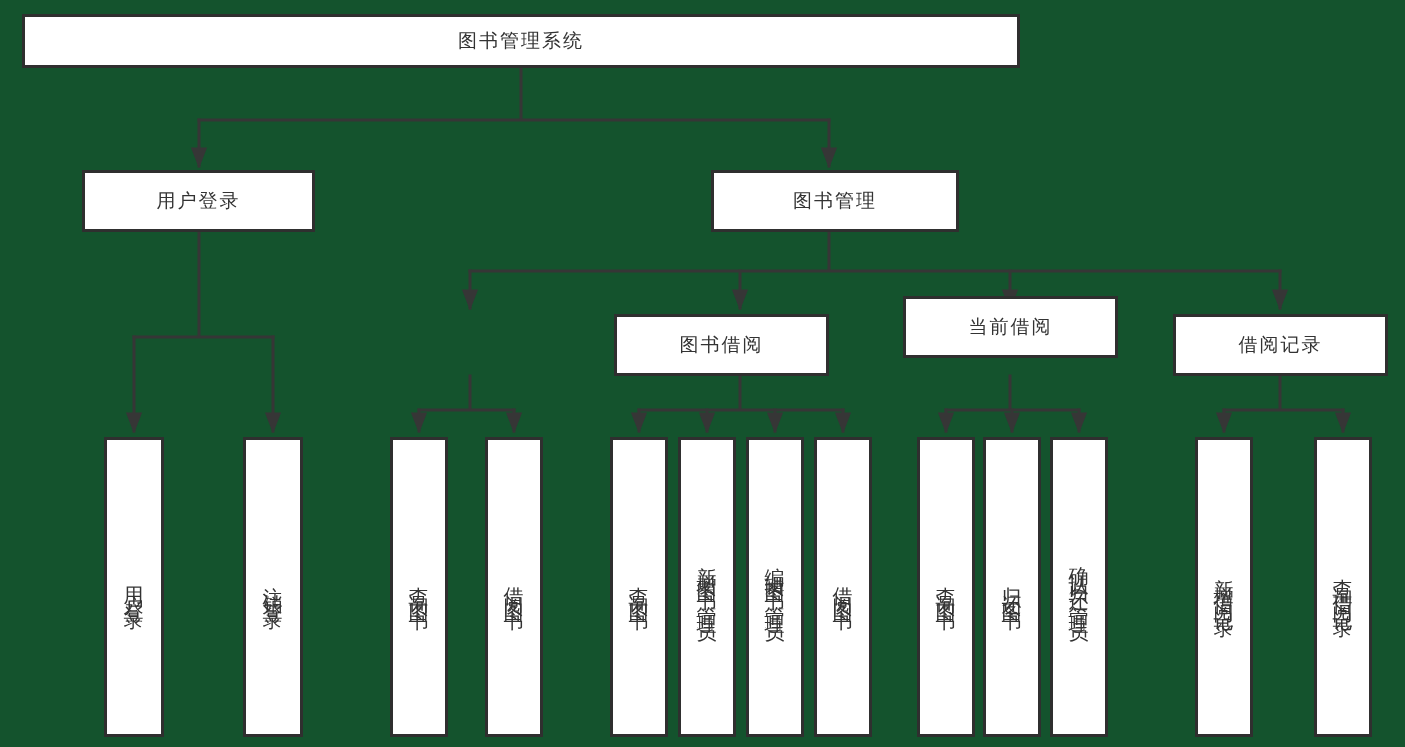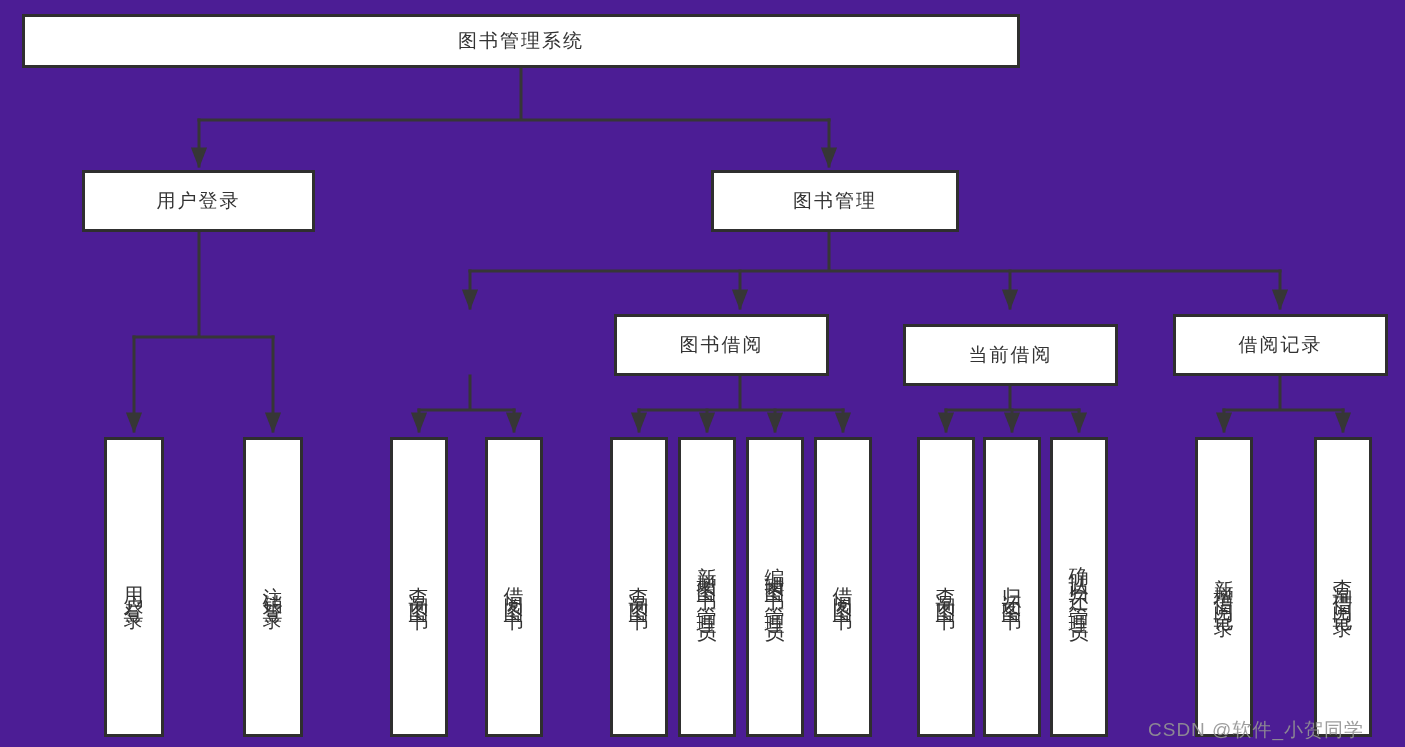--- a/index.html
+++ b/index.html
@@ -1,20 +1,20 @@
 <!DOCTYPE html>
 <html><head>
 <meta charset="utf-8">
 <style>
   html, body { margin: 0; padding: 0; background: #ffffff; }
   #canvas {
     position: relative;
     width: 1405px;
     height: 747px;
-    background: #4c1d95;
+    background: #14532d;
     font-family: "Liberation Sans", "DejaVu Sans", sans-serif;
     overflow: hidden;
   }
   #connectors {
     position: absolute;
     left: 0; top: 0;
     width: 1405px; height: 747px;
     z-index: 1;
   }
   #connectors path, #connectors line {
@@ -127,21 +127,21 @@
   <div class="box h" style="left:82px; top:170px; width:233px; height:62px">
     <span>用户登录</span>
   </div>
   <div class="box h" style="left:711px; top:170px; width:248px; height:62px">
     <span>图书管理</span>
   </div>
 
   <div class="box h" style="left:614px; top:314px; width:215px; height:62px">
     <span>图书借阅</span>
   </div>
-  <div class="box h" style="left:903px; top:324px; width:215px; height:62px">
+  <div class="box h" style="left:903px; top:296px; width:215px; height:62px">
     <span>当前借阅</span>
   </div>
   <div class="box h" style="left:1173px; top:314px; width:215px; height:62px">
     <span>借阅记录</span>
   </div>
 
   <div class="box v" style="left:104px; top:437px; width:60px; height:300px">
     <span>用户登录</span>
   </div>
   <div class="box v" style="left:243px; top:437px; width:60px; height:300px">
@@ -178,15 +178,14 @@
     <span>确认归还（管理员）</span>
   </div>
 
   <div class="box v" style="left:1195px; top:437px; width:58px; height:300px">
     <span>新增借阅记录</span>
   </div>
   <div class="box v" style="left:1314px; top:437px; width:58px; height:300px">
     <span>查询借阅记录</span>
   </div>
 
-  <div id="watermark">CSDN @软件_小贺同学</div>
 
 </div>
 
 </body></html>

